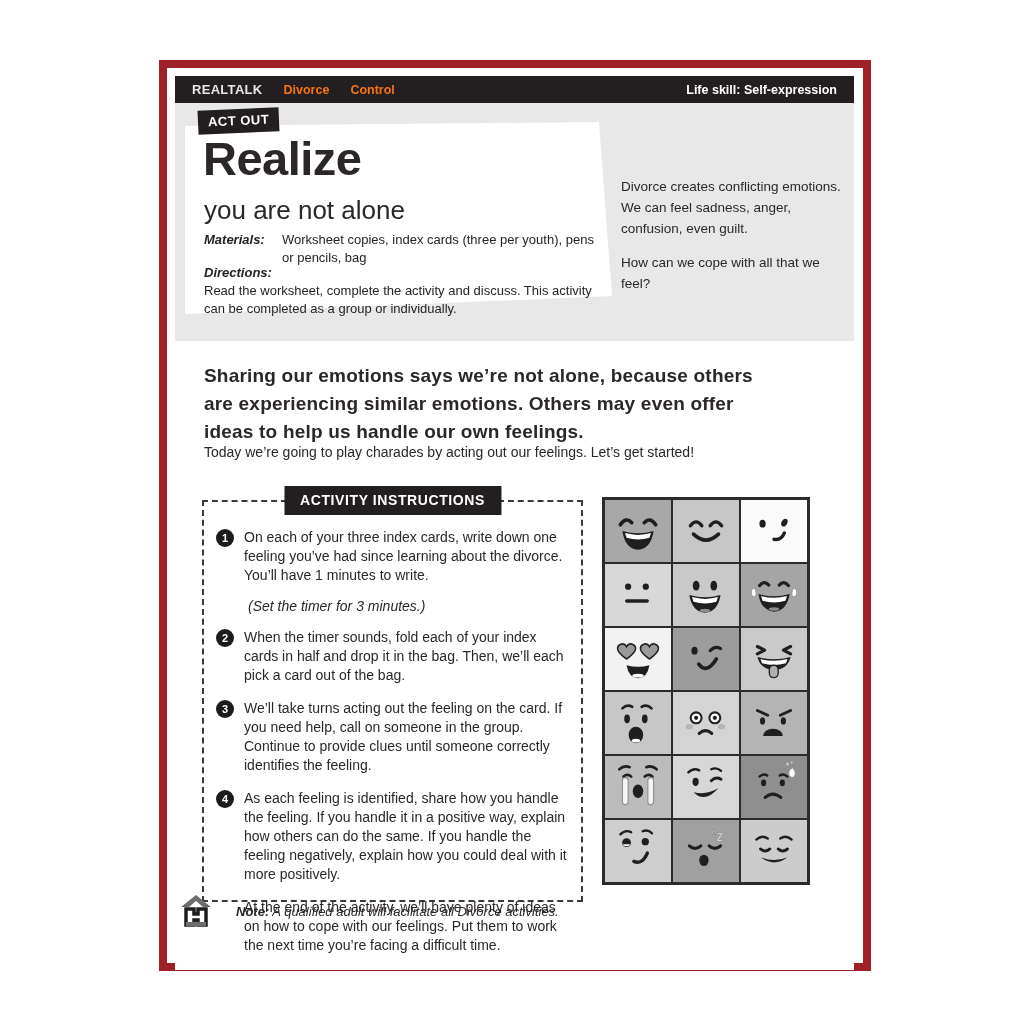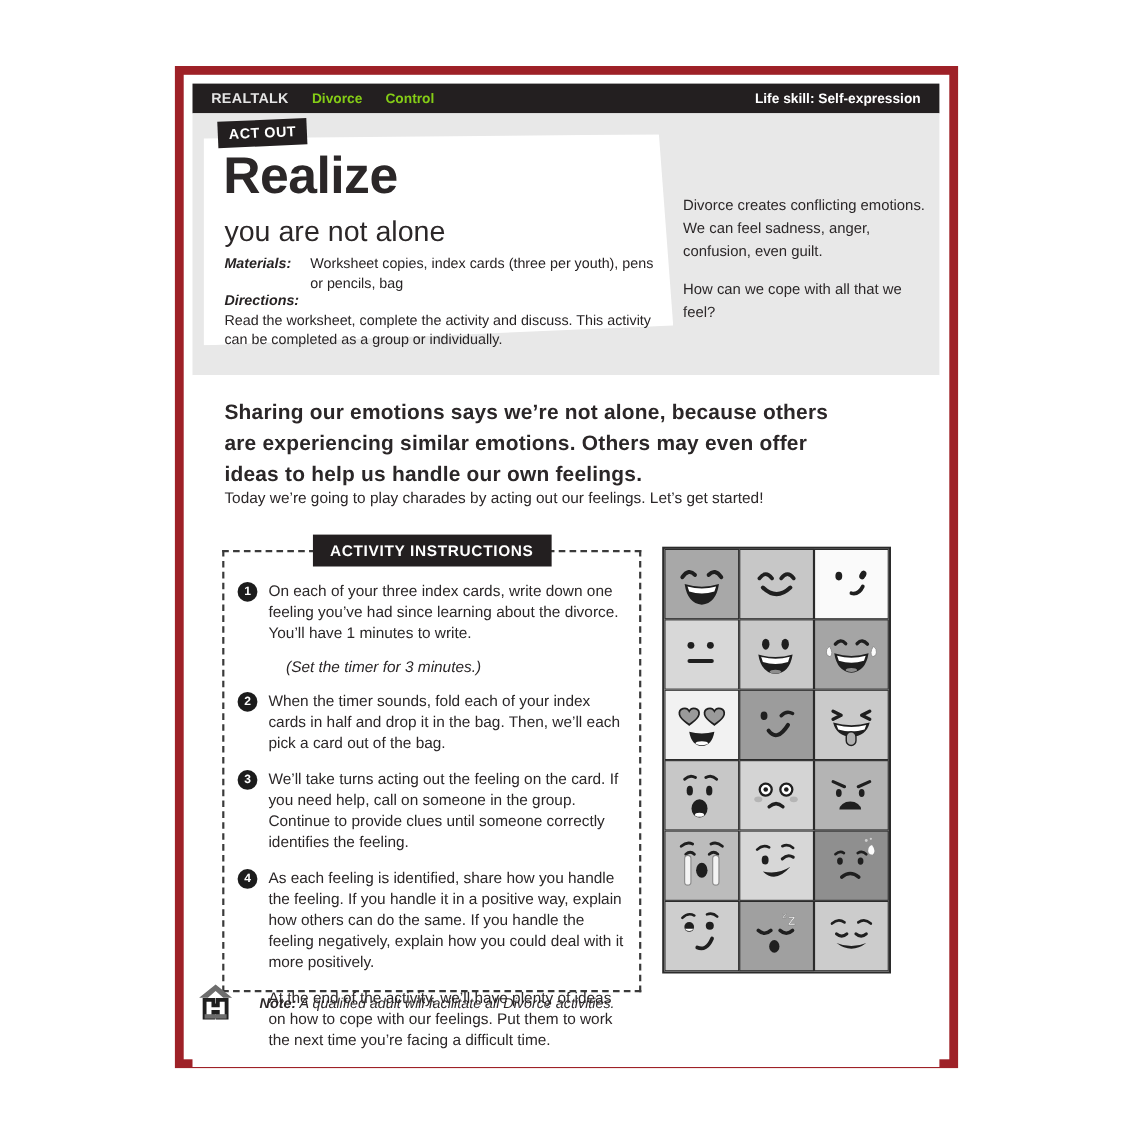--- a/index.html
+++ b/index.html
@@ -8,21 +8,21 @@
 
   .page-frame { position:absolute; left:159px; top:60px; width:712px; height:911px;
     border:8px solid #9e2127; background:#fff; padding:8px; }
   .page-inner { position:relative; width:100%; height:100%; }
 
   
   .topbar { position:absolute; left:0; top:0; width:679px; height:27px; background:#231f20;
     display:flex; align-items:center; justify-content:space-between; padding:0 17px; }
   .topbar-left { display:flex; align-items:center; gap:21px; }
   .brand { color:#e5e5e5; font-weight:bold; font-size:13px; letter-spacing:0.3px; }
-  .navitem { color:#84cc16; font-weight:bold; font-size:12.5px; }
+  .navitem { color:#f97316; font-weight:bold; font-size:12.5px; }
   .lifeskill { color:#fff; font-weight:bold; font-size:12.5px; }
 
   
   .hero { position:absolute; left:0; top:27px; width:679px; height:238px; background:#e8e8e8; }
   .hero-card { position:absolute; left:10px; top:19px; width:428px; height:192px; background:#ffffff;
     clip-path: polygon(0 4px, 414px 0, 427px 174px, 0 192px); }
   .actout { position:absolute; left:23px; top:6px; background:#231f20; color:#fff; font-weight:bold;
     font-size:13px; letter-spacing:0.5px; padding:4px 10px 5px; transform:rotate(-2.5deg); }
   .hero-title { position:absolute; left:28px; top:28px; font-size:47px; font-weight:bold;
     letter-spacing:-0.5px; color:#2b2728; }
@@ -44,21 +44,21 @@
   .instructions { position:absolute; left:27px; top:159px; width:381px; height:402px;
     border:2px dashed #3a3a3a; }
   .instructions-title { position:absolute; left:50%; top:-16px; transform:translateX(-50%);
     background:#231f20; color:#fff; font-weight:bold; font-size:14px; letter-spacing:0.6px;
     padding:6px 16px 7px; white-space:nowrap; }
   .steps { position:absolute; left:12px; top:26px; width:352px; }
   .step { display:flex; gap:10px; margin-bottom:14px; }
   .step-num { flex:none; width:18px; height:18px; border-radius:50%; background:#1c1c1c; color:#fff;
     font-size:11px; font-weight:bold; display:flex; align-items:center; justify-content:center; margin-top:1px; }
   .step-text { font-size:14px; line-height:19px; color:#2b2728; }
-  .step-note { font-size:14px; font-style:italic; margin:-1px 0 14px 44px; color:#2b2728; }
+  .step-note { font-size:14px; font-style:italic; margin:-1px 0 14px 32px; color:#2b2728; }
   .closing { font-size:14px; line-height:19px; color:#2b2728; margin-left:28px; width:324px; }
 
   
   .emoji-grid { position:absolute; left:427px; top:156px; width:208px;
     display:grid; grid-template-columns:repeat(3, 68px); grid-auto-rows:64px;
     border:2px solid #2b2b2b; }
   .emoji-cell { border:1px solid #2b2b2b; display:flex; align-items:center; justify-content:center; }
   .emoji-cell svg { width:56px; height:52px; }
 
   

